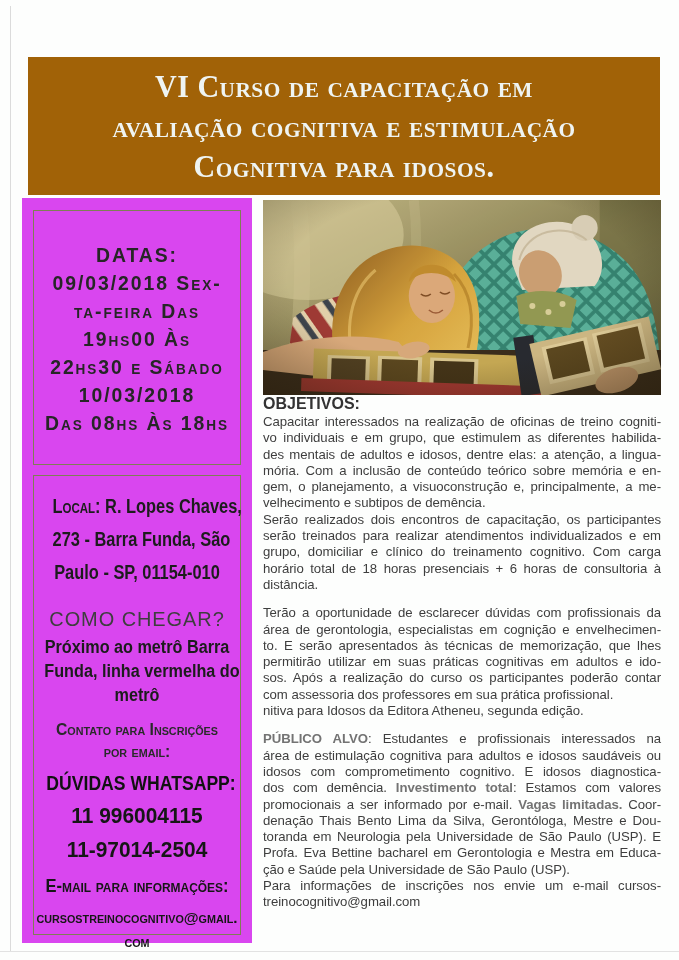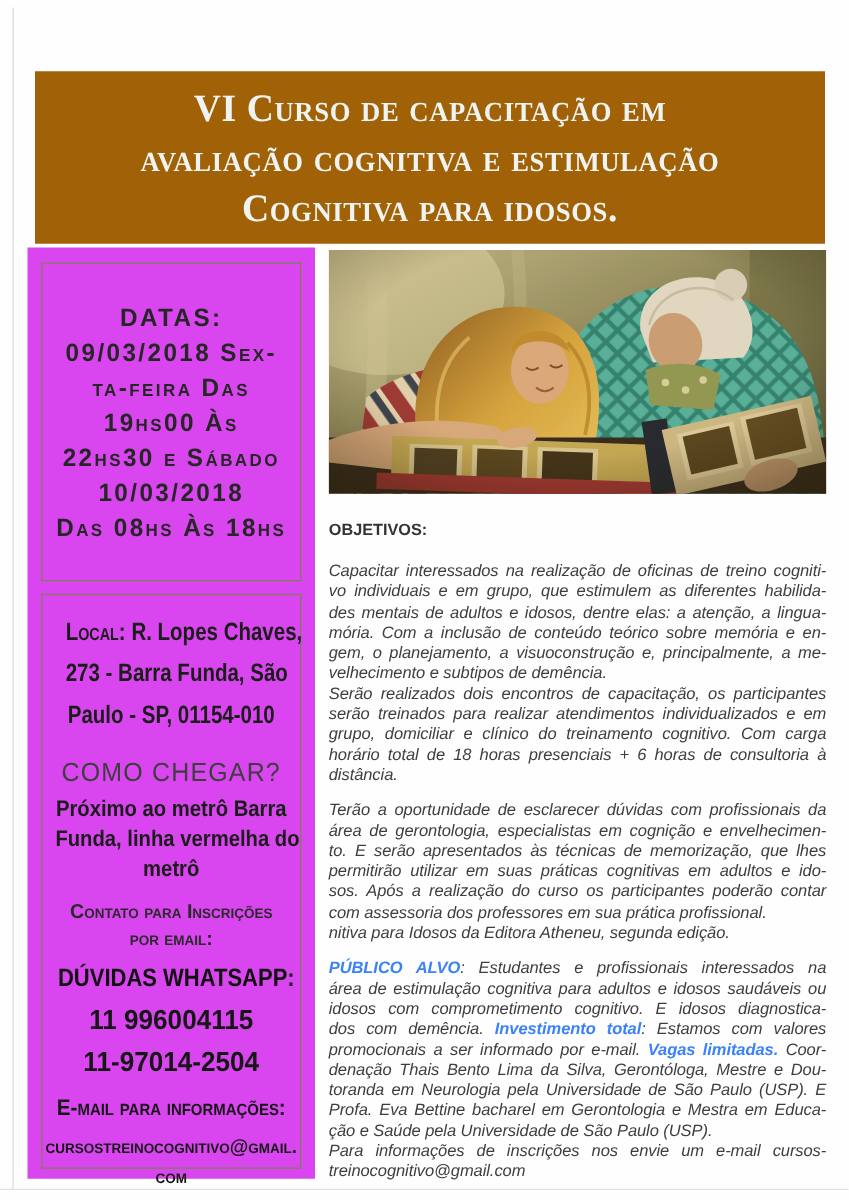--- a/index.html
+++ b/index.html
@@ -72,29 +72,29 @@
   }
   .email {
     margin-top:9px; text-align:center; font-variant:small-caps; font-weight:bold;
     font-size:15.5px; line-height:24px; color:#161616; transform:scaleX(0.98); transform-origin:50% 0;
   }
   .email .ln { white-space:nowrap; }
 
   
   .main { position:absolute; left:263px; top:200px; width:398px; }
   .photo { width:398px; height:195px; line-height:0; }
-  .obj-heading { margin-top:20px; font-weight:bold; font-size:13px; line-height:18px; color:#333; }
-  .paras { margin-top:16px; color:#3e3e3e;font-style:italic; }
+  .obj-heading { margin-top:0; font-weight:bold; font-size:16px; line-height:18px; color:#333; }
+  .paras { margin-top:1px; color:#3e3e3e; }
   .jline {
     font-size:13.2px; line-height:16.3px; letter-spacing:-0.05px;
     text-align:justify; text-align-last:justify;
   }
   .jline.last { text-align-last:left; }
   .para.gap { margin-top:12px; }
-  .jline b { color:#3b82f6; }
+  .jline b { color:#737373; }
 </style>
 </head>
 <body>
 
 <div class="flyer">
   <div class="edge-left"></div>
   <div class="edge-bottom"></div>
 
   <div class="header">
     <div class="header-inner">

